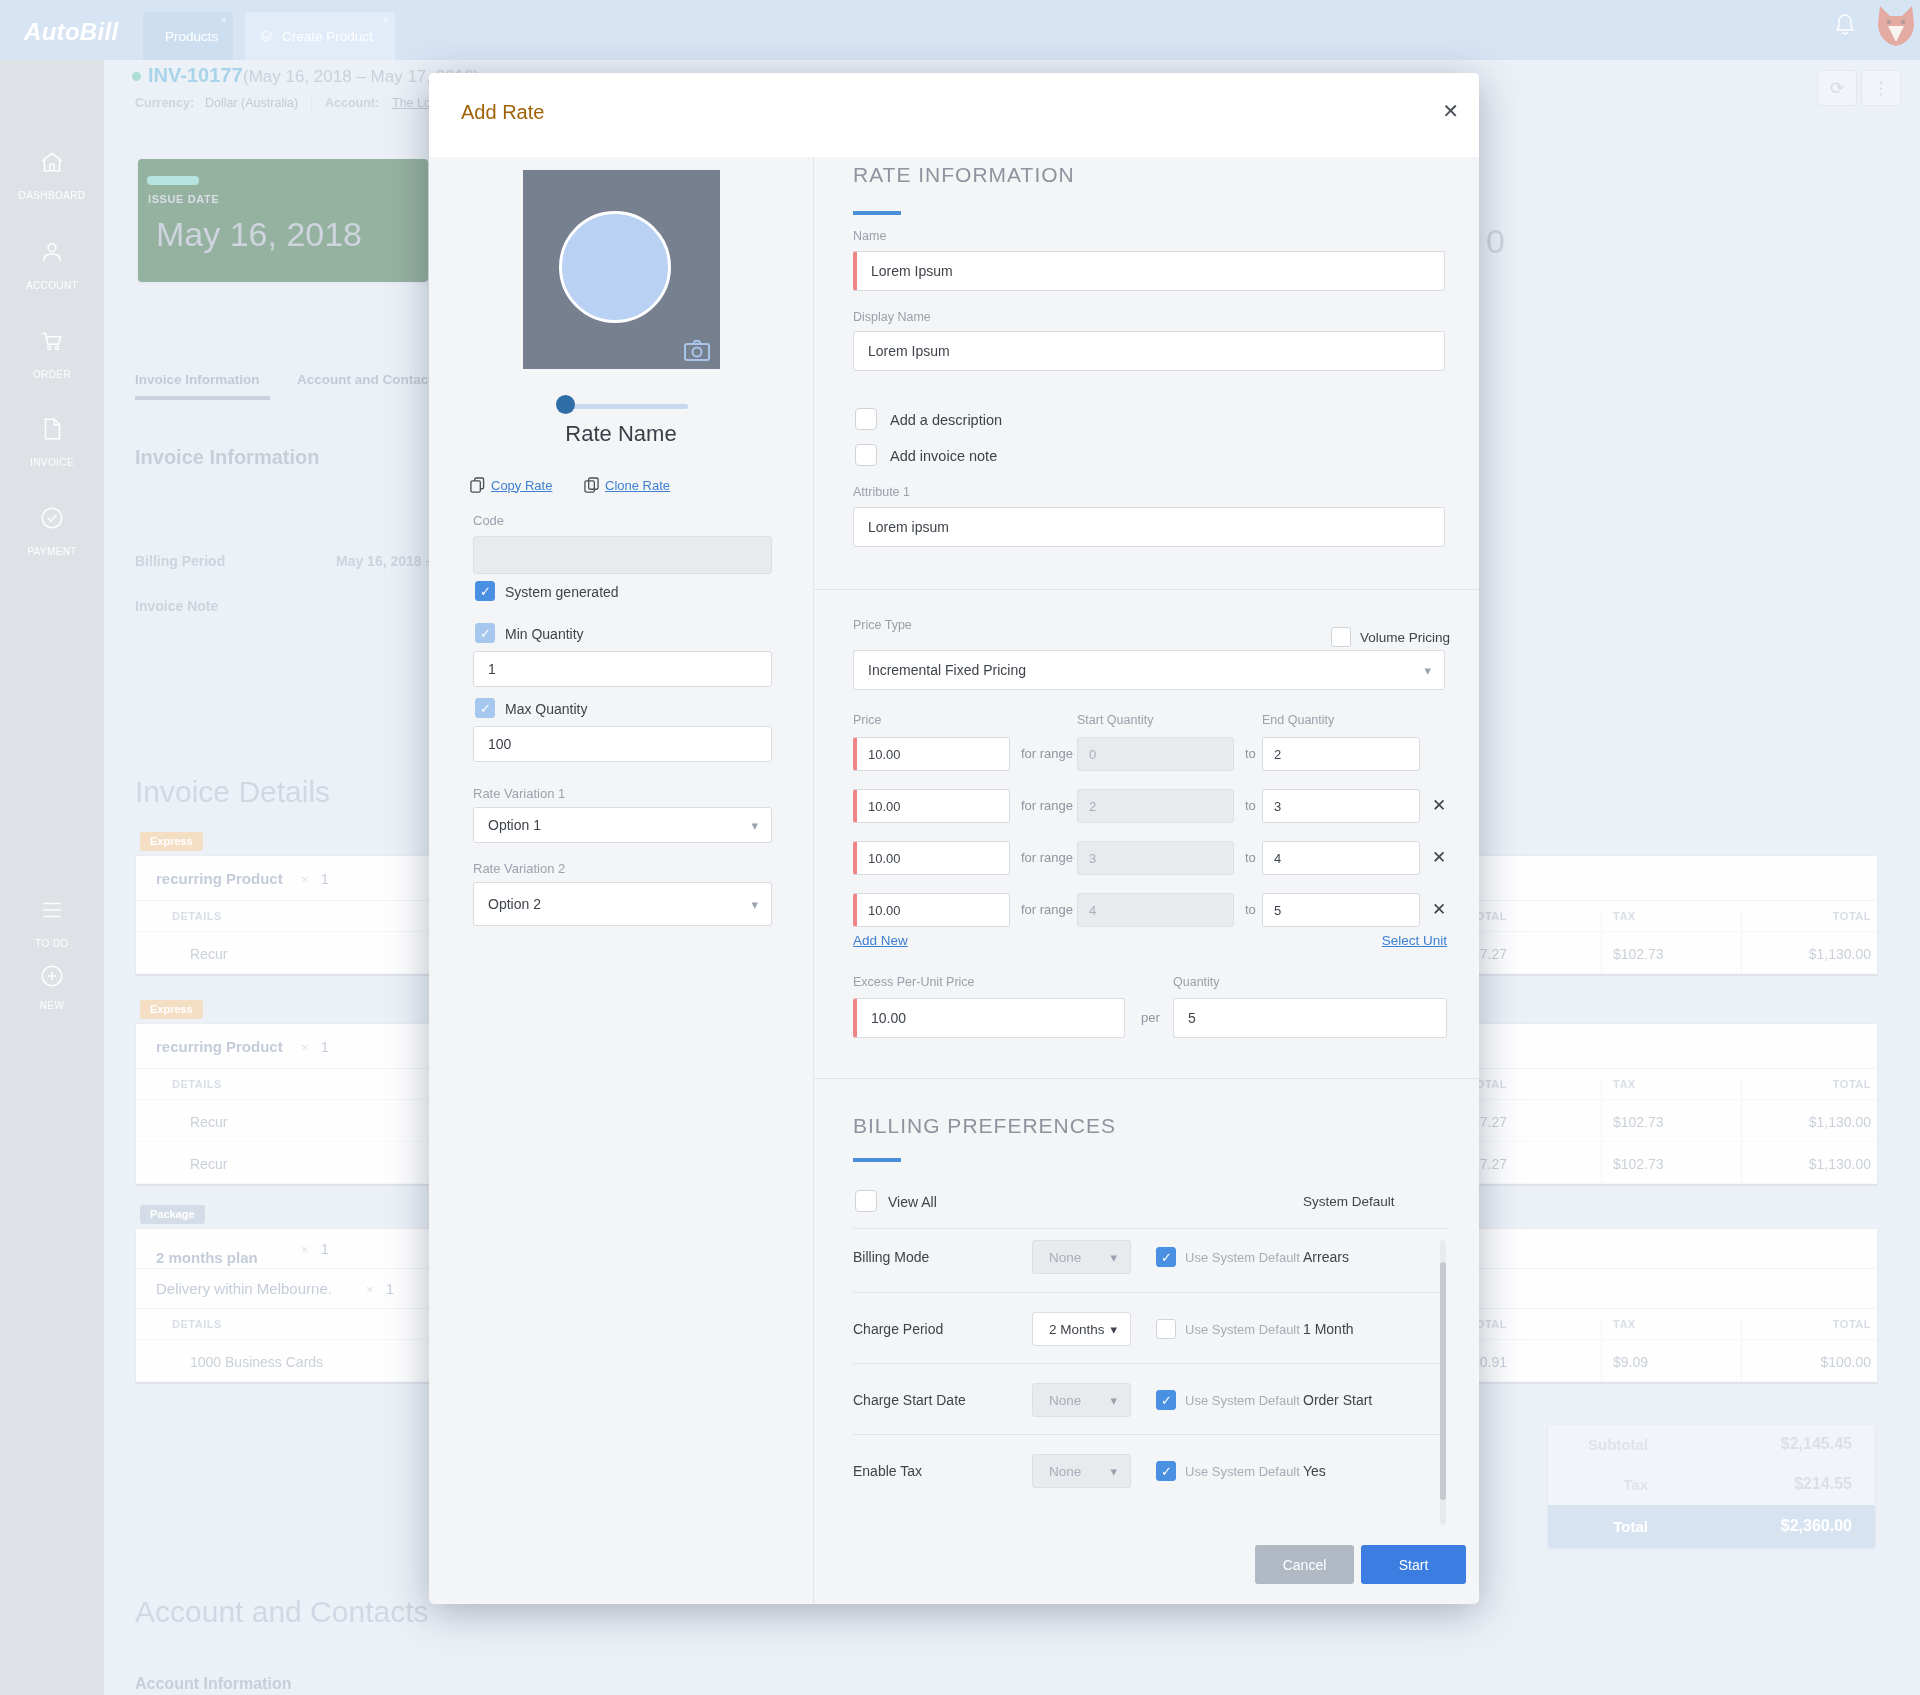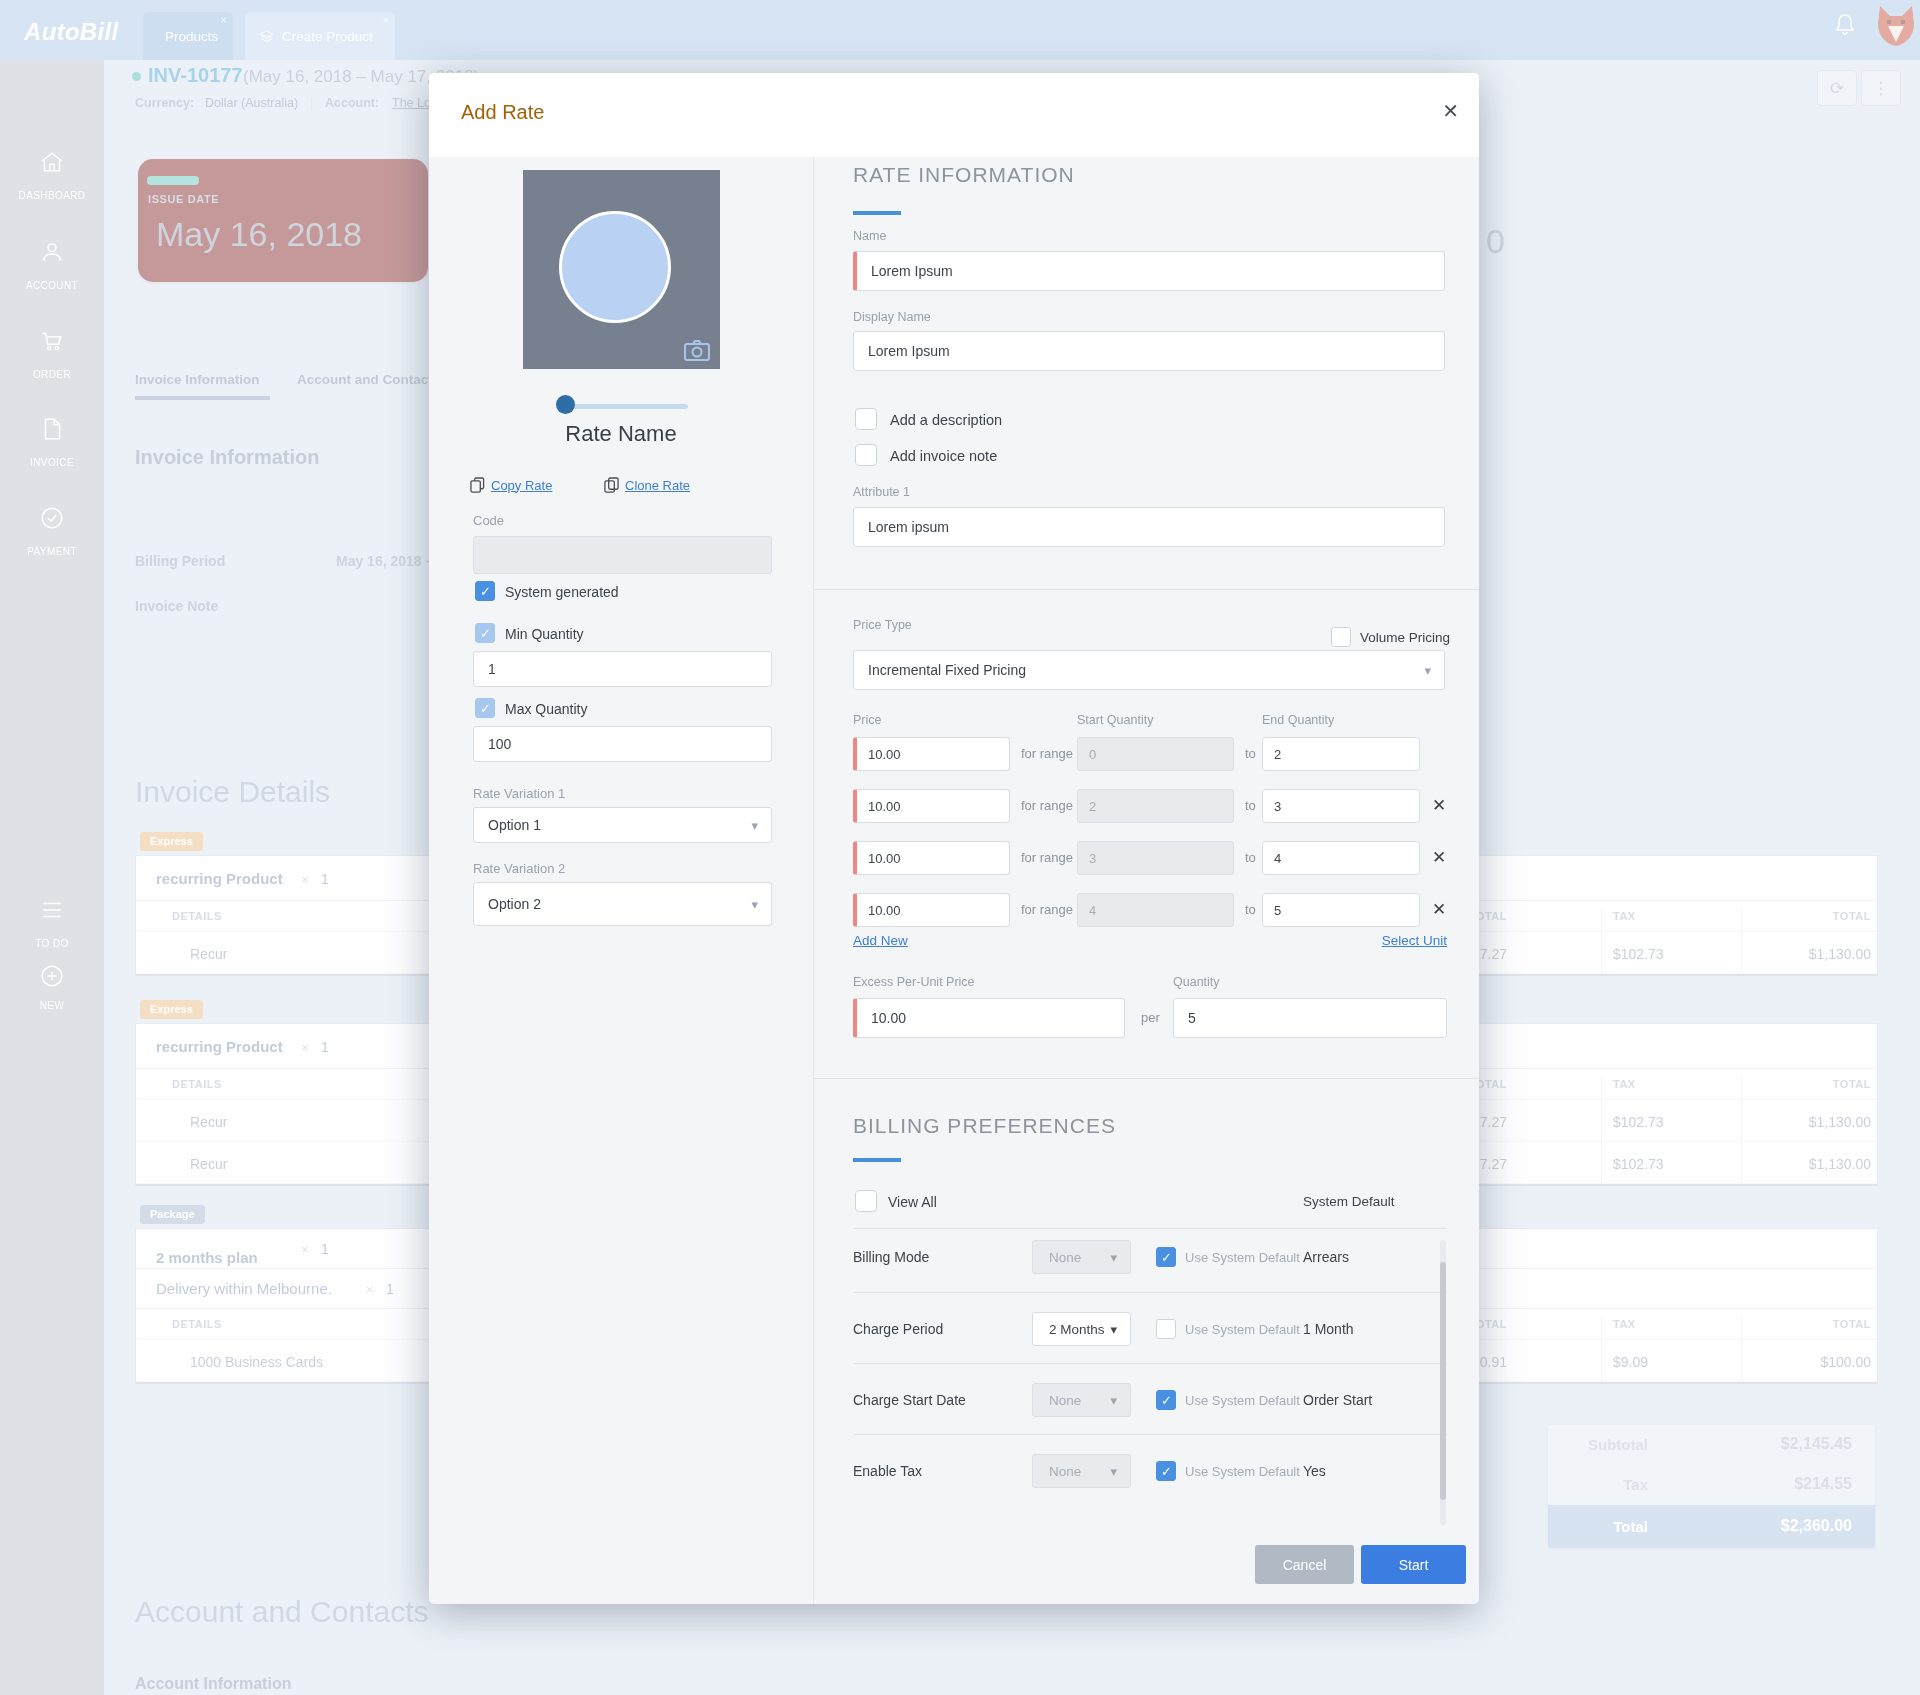--- a/index.html
+++ b/index.html
@@ -20,21 +20,21 @@
   .side-item { position:absolute; left:0; width:104px; text-align:center; color:rgba(255,255,255,.95); font-size:10px; letter-spacing:.4px; }
   .side-icon { position:absolute; left:39px; }
   .hdr-dot { position:absolute; left:132px; top:72px; width:9px; height:9px; border-radius:50%; background:#49b8a8; }
   .inv-no { position:absolute; left:148px; top:64px; font-size:20px; color:#3f9fd0; font-weight:bold; }
   .inv-period { position:absolute; left:243px; top:67px; font-size:17px; color:#8d99ad; }
   .meta { position:absolute; top:96px; font-size:12.5px; }
   .meta-label { color:#97a2b4; font-weight:bold; }
   .meta-value { color:#7e8ba0; }
   .icon-btn { position:absolute; top:70px; width:40px; height:36px; border:1px solid #c3cdda; border-radius:4px;
               color:#9fb0c6; font-size:17px; display:flex; align-items:center; justify-content:center; background:rgba(255,255,255,.25); }
-  .issue-card { position:absolute; left:138px; top:159px; width:290px; height:123px; background:#7f1d1d; border-radius:15px; box-shadow:0 1px 3px rgba(120,135,160,.25);text-align:right; }
+  .issue-card { position:absolute; left:138px; top:159px; width:290px; height:123px; background:#14532d; border-radius:4px; box-shadow:0 1px 3px rgba(120,135,160,.25);text-align:right; }
   .issue-pill { position:absolute; left:9px; top:17px; width:52px; height:9px; border-radius:4px; background:#59c3b3; }
   .issue-label { position:absolute; left:10px; top:34px; font-size:11px; letter-spacing:.6px; color:#aab6c6; font-weight:bold; }
   .issue-value { position:absolute; left:18px; top:56px; font-size:34px; color:#96a3b6; }
   .misc-digit { position:absolute; left:1486px; top:222px; font-size:34px; color:#96a3b6; }
   .pagetab { position:absolute; top:372px; font-size:13.5px; font-weight:bold; color:#7d8aa0; }
   .pagetab-line { position:absolute; left:135px; top:396px; width:135px; height:4px; background:#8b9cb8; }
   .sec-h2 { position:absolute; font-size:20px; font-weight:bold; color:#8593a8; }
   .fld-label { position:absolute; font-size:14px; font-weight:bold; color:#93a0b4; }
   .big-h { position:absolute; font-size:30px; color:#9aa9c0; }
   .badge { position:absolute; height:19px; line-height:19px; padding:0 10px; border-radius:3px; color:#fff; font-size:11px; font-weight:bold; }
@@ -327,21 +327,21 @@
   <div class="slider-dot"></div>
   <div class="rate-name">Rate Name</div>
 
   <div class="mlink" style="left:41px;">
     <svg width="15" height="16" viewBox="0 0 16 17">
         <rect x="1" y="4" width="10" height="12" rx="1.5" fill="none" stroke="#4a4f57" stroke-width="1.4"></rect>
         <path d="M5 4 V2.5 A1.5 1.5 0 0 1 6.5 1 H13 A1.5 1.5 0 0 1 14.5 2.5 V11 A1.5 1.5 0 0 1 13 12.5 H11" fill="none" stroke="#4a4f57" stroke-width="1.4"></path>
       </svg>
     <span class="ltext">Copy Rate</span>
   </div>
-  <div class="mlink" style="left:155px;margin-left:20px;">
+  <div class="mlink" style="left:155px;">
     <svg width="15" height="16" viewBox="0 0 16 17">
         <rect x="1" y="4" width="10" height="12" rx="1.5" fill="none" stroke="#4a4f57" stroke-width="1.4"></rect>
         <rect x="5" y="1" width="10" height="12" rx="1.5" fill="none" stroke="#4a4f57" stroke-width="1.4"></rect>
       </svg>
     <span class="ltext">Clone Rate</span>
   </div>
 
   <div class="s-label" style="left:44px; top:440px;">Code</div>
   <div class="inp inp-disabled" style="left:44px; top:463px; width:299px; height:38px;"></div>
 

